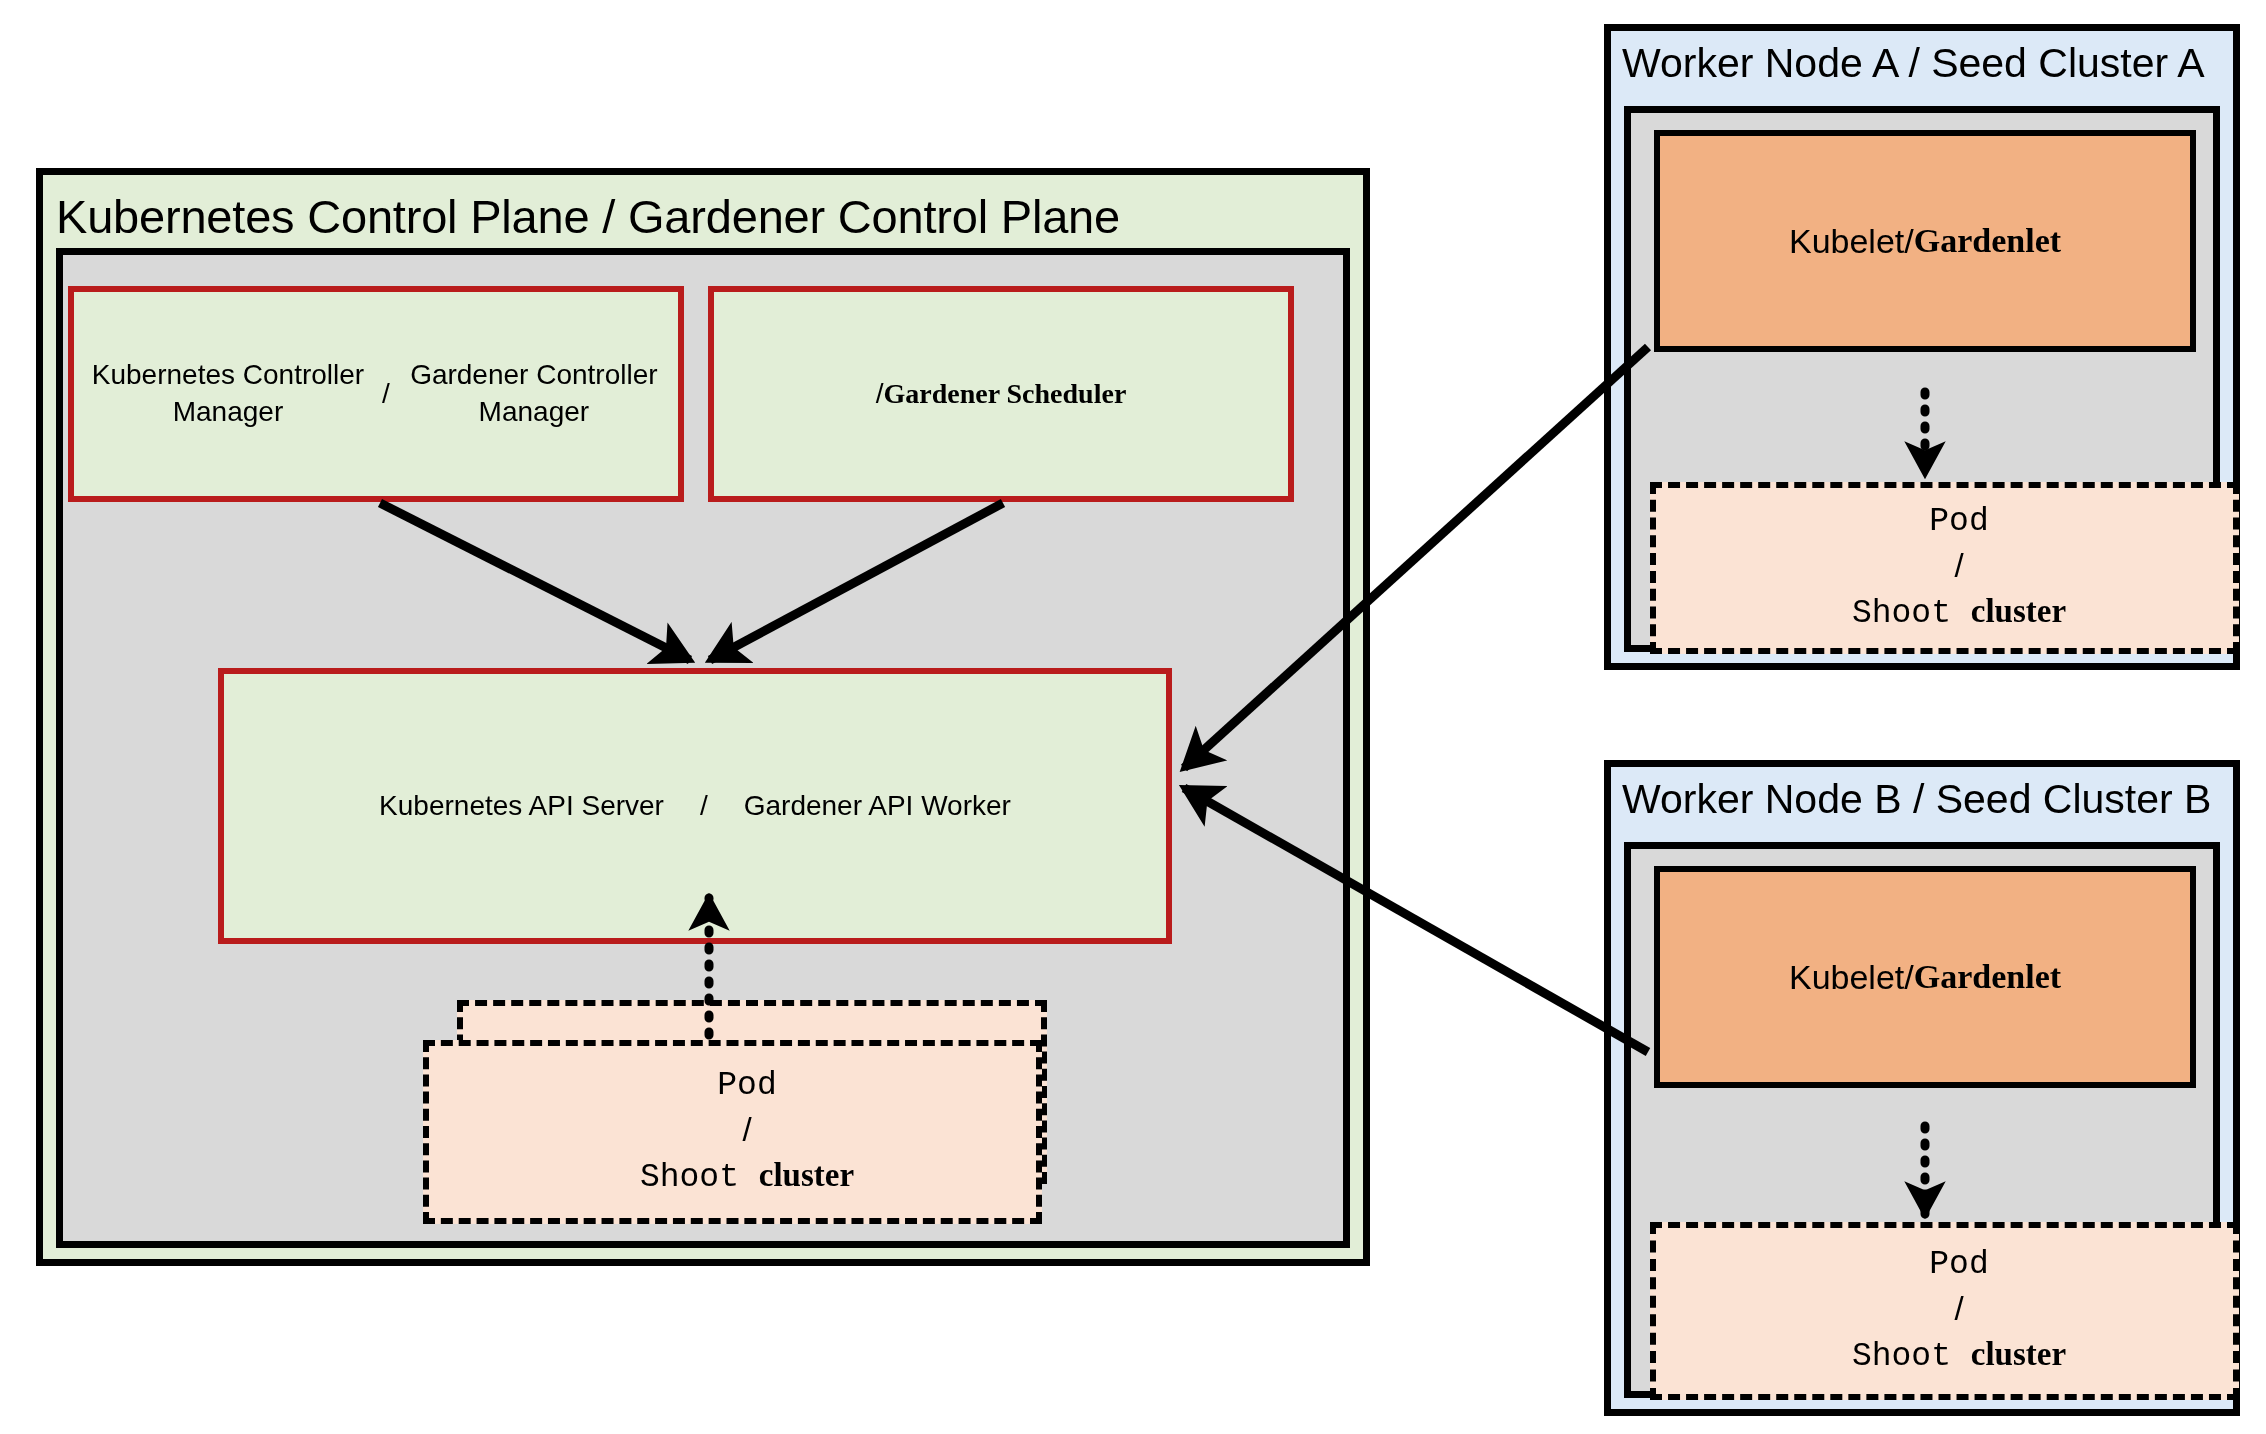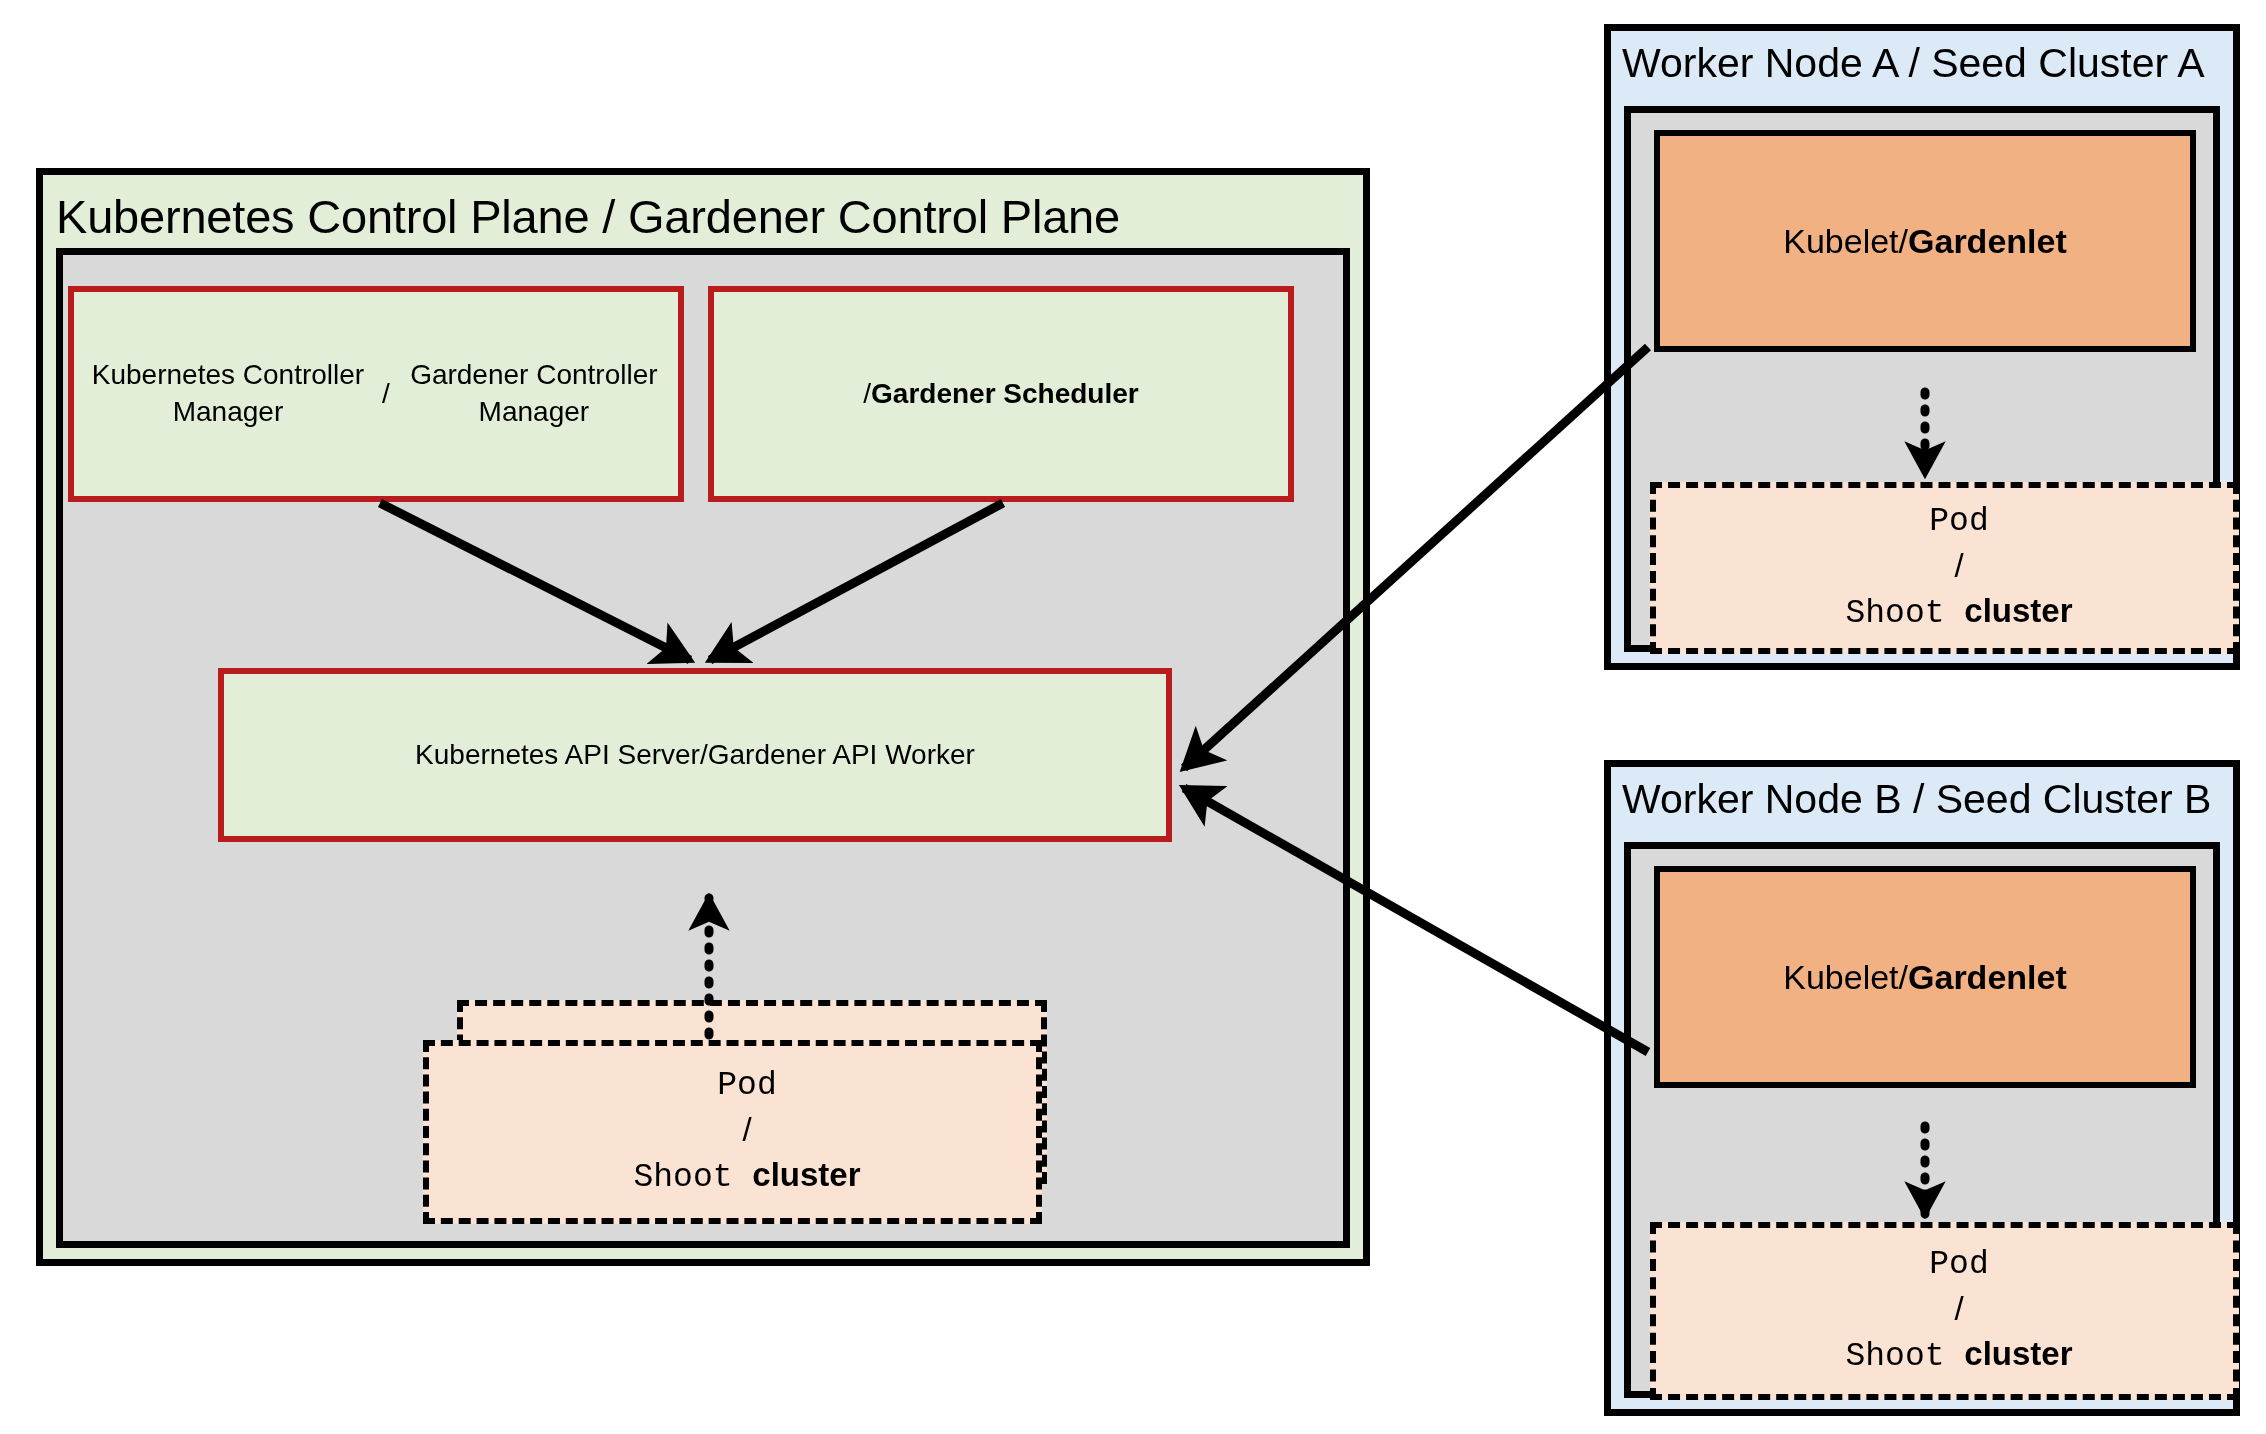--- a/index.html
+++ b/index.html
@@ -47,40 +47,40 @@
     display: flex;
     flex-direction: row;
     align-items: center;
     justify-content: center;
     text-align: center;
     font-size: 28px;
     line-height: 1.32;
   }
   .kcm  { left: 68px;  top: 286px;  width: 616px; height: 216px; }
   .ksch { left: 708px; top: 286px;  width: 586px; height: 216px; }
-  .kapi { left: 218px; top: 668px;  width: 954px; height: 174px; }
+  .kapi { left: 218px; top: 668px;  width: 954px; height: 276px; gap: 36px; }
   .pod-shadow {
     position: absolute;
     background: #fbe3d4;
     border: 6px dashed #000000;
   }
   .pod-front {
     position: absolute;
     background: #fbe3d4;
     border: 6px dashed #000000;
     display: flex;
     flex-direction: column;
     align-items: center;
     justify-content: center;
     text-align: center;
     line-height: 1.34;
     padding-left: 29px;
   }
   .mono { font-family: "Liberation Mono", monospace; font-size: 33px; }
-  .bold { font-weight: bold; }
+  .bold { font-weight: bold; font-family: Liberation Serif, serif; }
   .sep { font-size: 33px; }
 
   
   .cp-pod-shadow { left: 457px; top: 1000px; width: 578px; height: 172px; }
   .cp-pod-front  { left: 423px; top: 1040px; width: 578px; height: 172px; }
 
   
   .wn {
     background: #dce9f7;
     border: 7px solid #000000;

